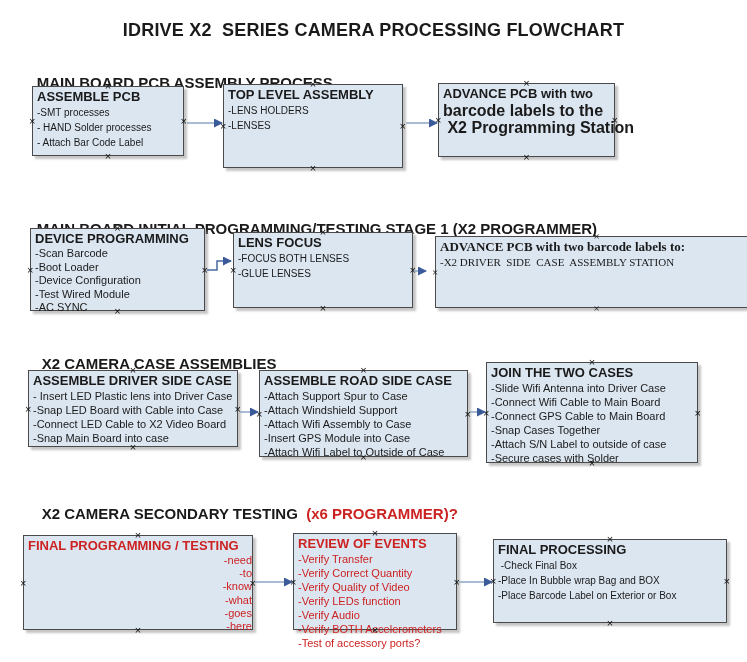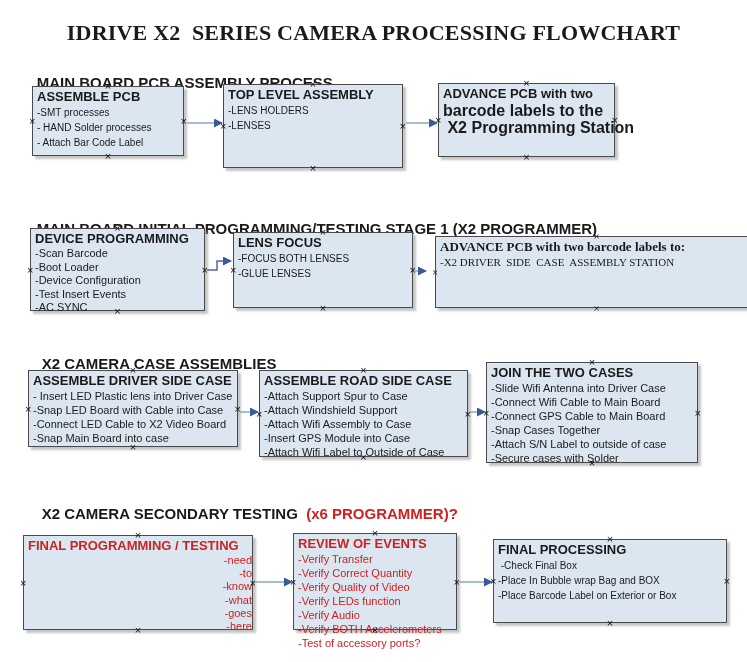--- a/index.html
+++ b/index.html
@@ -7,21 +7,21 @@
     --arrow-line:#8ca6c4; --arrow-head:#3a5a9a; --ink:#1a1a1a;
   }
   *{box-sizing:border-box;}
   html,body{margin:0;padding:0;background:#ffffff;}
   #canvas{
     position:relative; width:747px; height:662px; overflow:hidden;
     font-family:"Liberation Sans", sans-serif; color:var(--ink); background:#fff;
   }
   #flow-title{
     position:absolute; top:20px; left:0; width:100%; text-align:center;
-    font-size:22px; font-weight:bold; white-space:pre; letter-spacing:.2px;font-family:Liberation Serif, serif;
+    font-size:18px; font-weight:bold; white-space:pre; letter-spacing:.2px;
   }
   .heading{
     position:absolute; font-size:15px; font-weight:bold; white-space:pre;
   }
   .heading .accent{color:var(--red);}
   .h0{left:20px; top:57px;}
   .h1{left:20px; top:203px;}
   .h2{left:25px; top:338px;}
   .h3{left:25px; top:488px;}
   .box{
@@ -106,21 +106,21 @@
       <span class="cp cp-b">×</span>
       <span class="cp cp-l">×</span>
       <span class="cp cp-r">×</span>
     </div>
 
   <div class="box b3">
     <div class="box-title">DEVICE PROGRAMMING</div>
     <div class="item">-Scan Barcode</div>
     <div class="item">-Boot Loader</div>
     <div class="item">-Device Configuration</div>
-    <div class="item">-Test Insert Events</div>
+    <div class="item">-Test Wired Module</div>
     <div class="item">-AC SYNC</div>
   <span class="cp cp-t">×</span>
       <span class="cp cp-b">×</span>
       <span class="cp cp-l">×</span>
       <span class="cp cp-r">×</span>
     </div>
   <div class="box b4">
     <div class="box-title">LENS FOCUS</div>
     <div class="item">-FOCUS BOTH LENSES</div>
     <div class="item">-GLUE LENSES</div>

